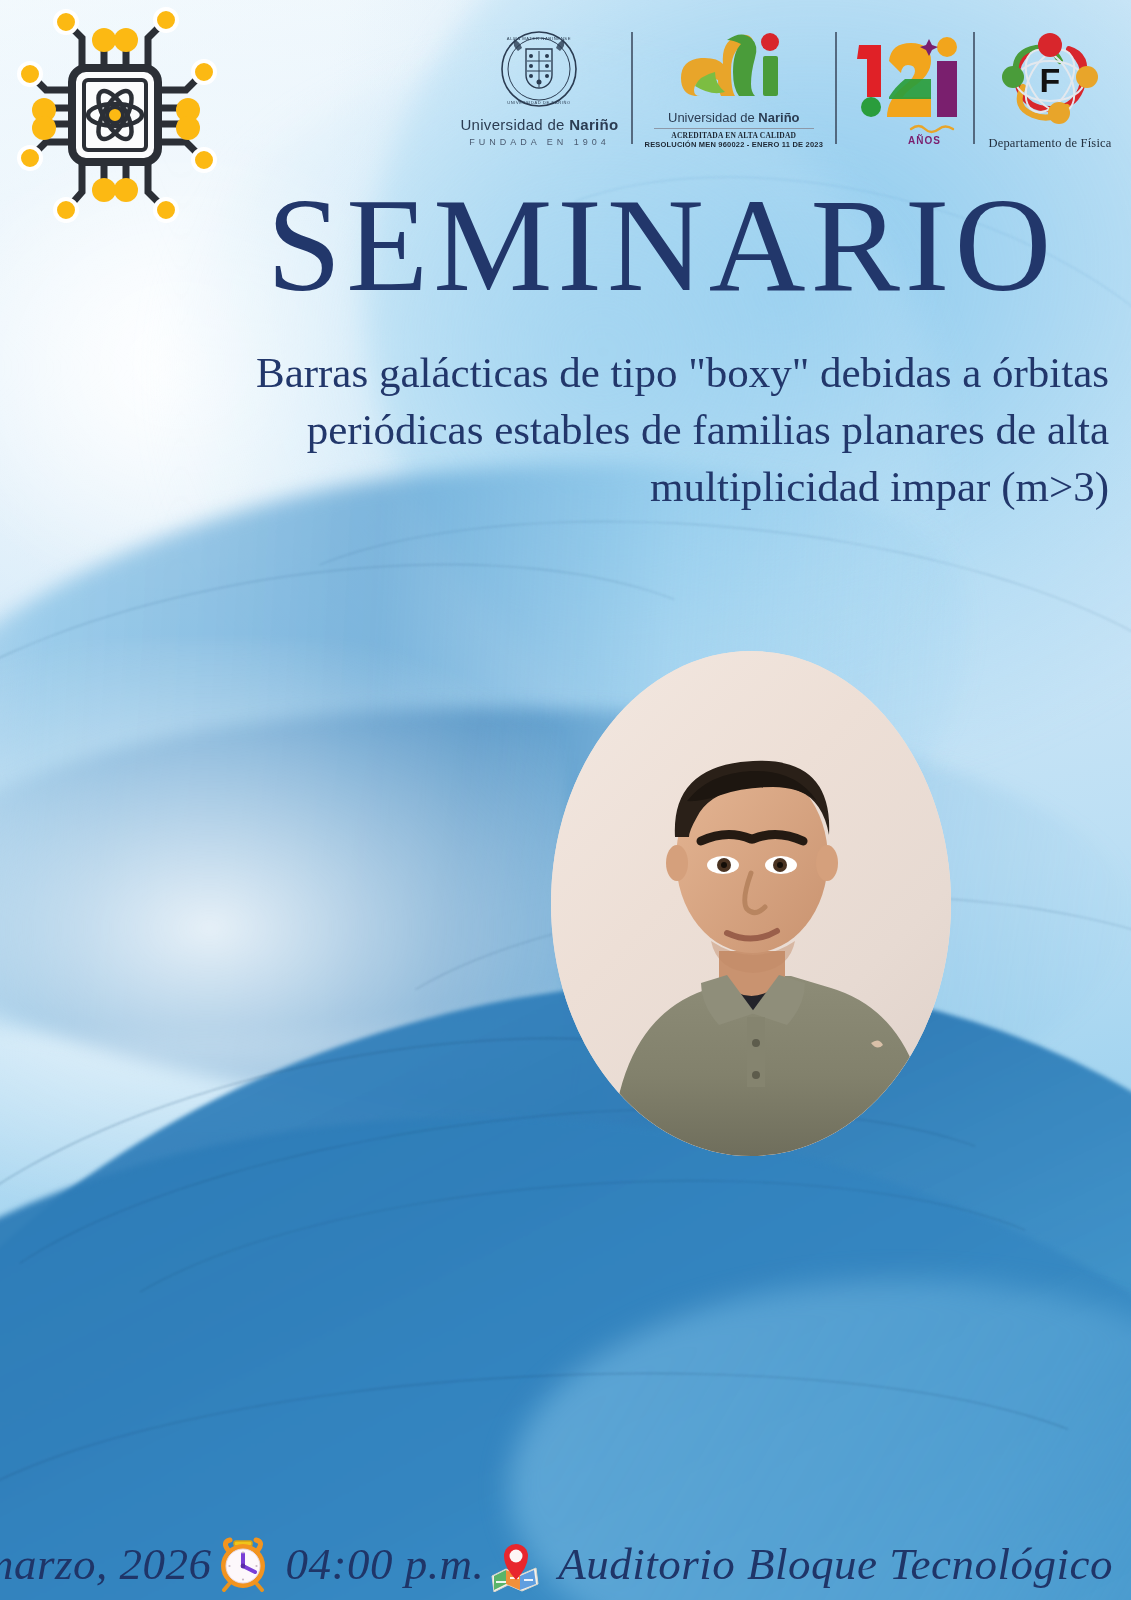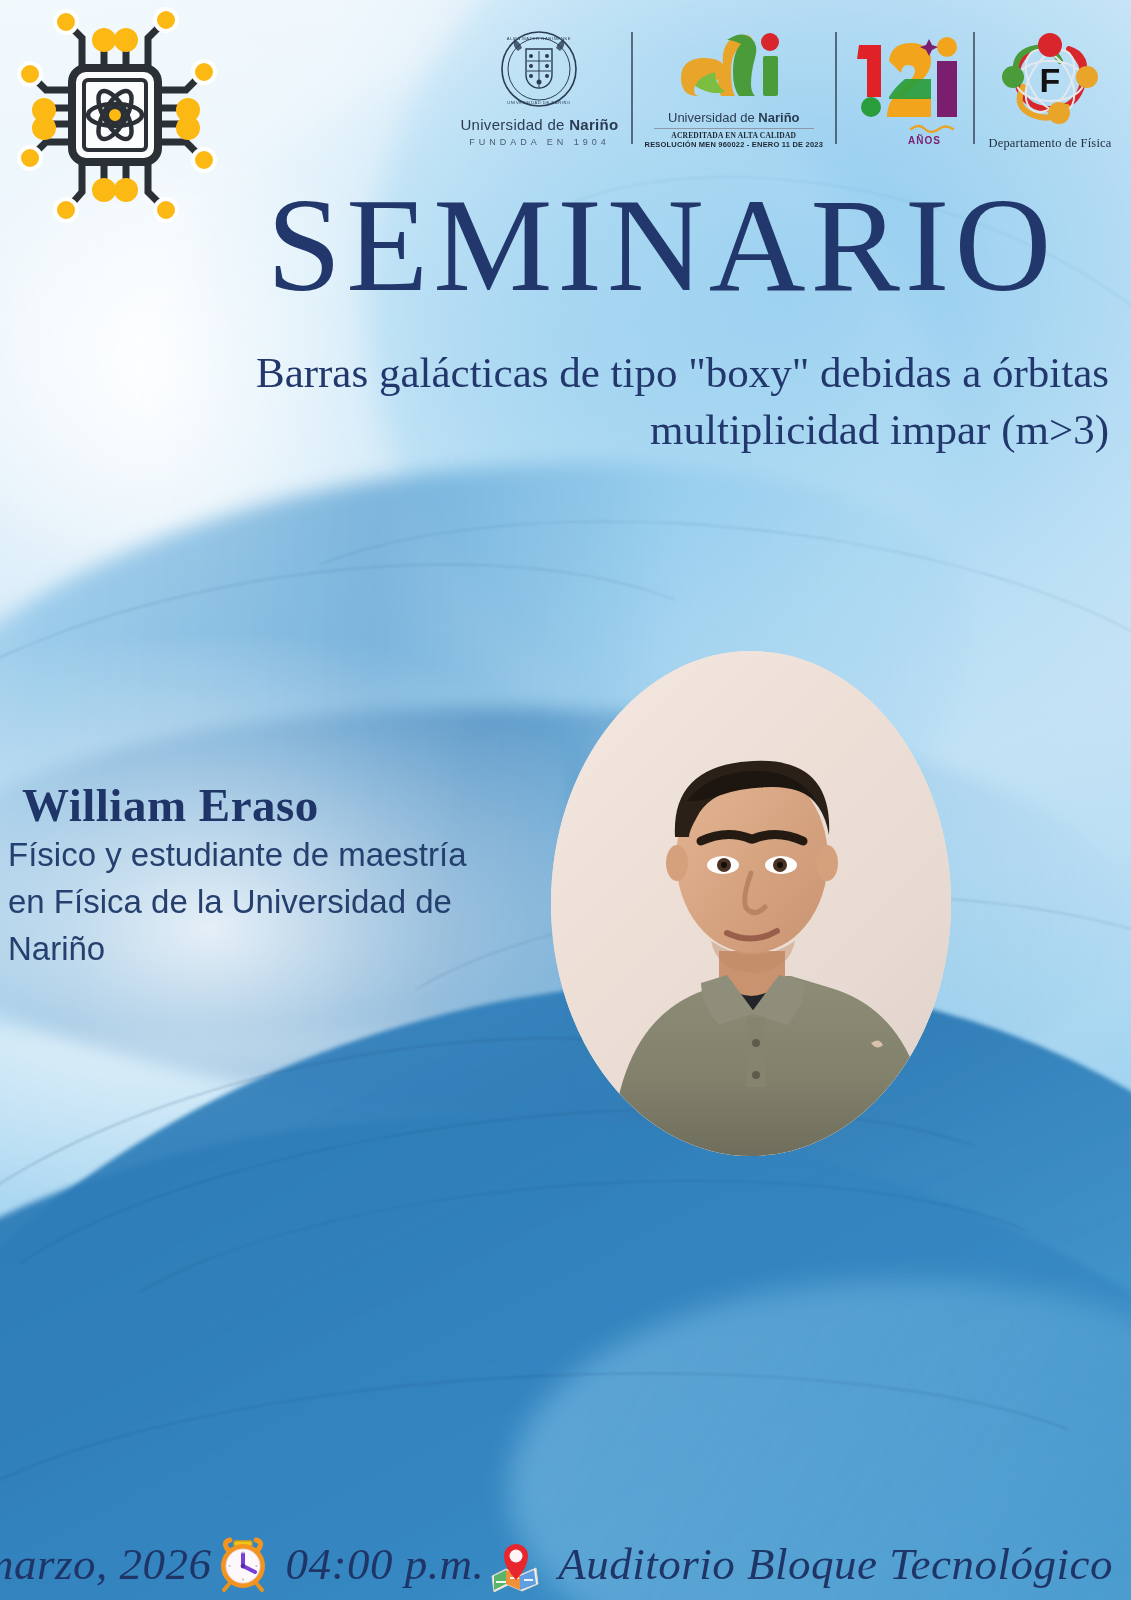--- a/index.html
+++ b/index.html
@@ -407,20 +407,21 @@
         </div>
       </div>
 
     </div>
   </div>
 
   <div class="title">SEMINARIO</div>
 
   <div class="subtitle">
     <div>Barras galácticas de tipo "boxy" debidas a órbitas</div>
+    <div>periódicas estables de familias planares de alta</div>
     <div>multiplicidad impar (m&gt;3)</div>
   </div>
 
   <div class="photo">
     <div class="room"></div>
     <svg width="400" height="505" viewBox="0 0 400 505">
       <defs>
         <linearGradient id="skin" x1="0" y1="0" x2="1" y2="1">
           <stop offset="0%" stop-color="#e5b694"></stop>
             <stop offset="100%" stop-color="#c99370"></stop>
@@ -466,22 +467,20 @@
       <path d="M200 222 q-10 28 -4 36 q8 8 18 -2" stroke="#b88560" stroke-width="5" fill="none" stroke-linecap="round"></path>
 
       <path d="M176 282 q26 12 50 -2" stroke="#9a5f4a" stroke-width="6" fill="none" stroke-linecap="round"></path>
 
       <path d="M160 290 q42 28 84 0 q-6 30 -42 32 q-36 -2 -42 -32 z" fill="#c08a66" opacity=".45"></path>
 
       <path d="M320 392 q8 -6 12 2 q-6 6 -12 -2 z" fill="#d9c0a8"></path>
     </svg>
   </div>
 
-  <div class="speaker-name">William Eraso</div>
-  <div class="speaker-desc">Físico y estudiante de maestría en Física de la Universidad de Nariño</div>
 
   <div class="details">
 
     <div class="drow">
       <div class="dicon">
         <svg width="56" height="56" viewBox="0 0 56 56">
           <rect x="8" y="14" width="40" height="34" rx="4" fill="#7a4fd6"></rect>
           <rect x="6" y="12" width="40" height="32" rx="4" fill="#f6f2e8"></rect>
           <rect x="6" y="12" width="40" height="10" rx="4" fill="#f5c126"></rect>
           <g stroke="#e0a81a" stroke-width="3" fill="none" stroke-linecap="round">

